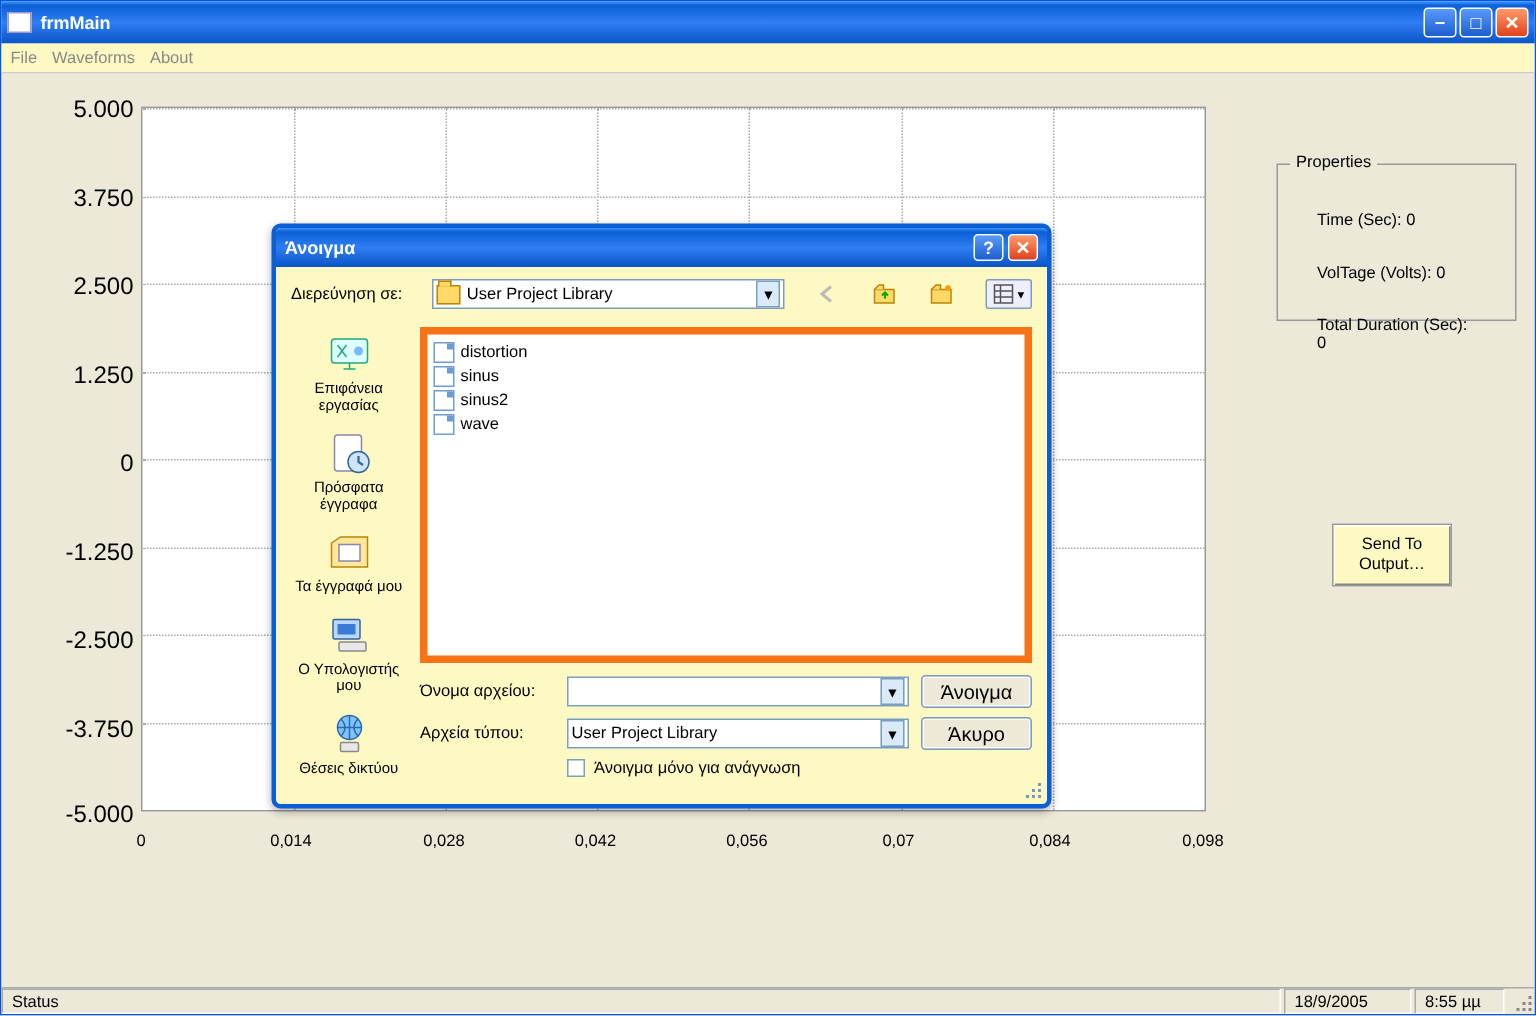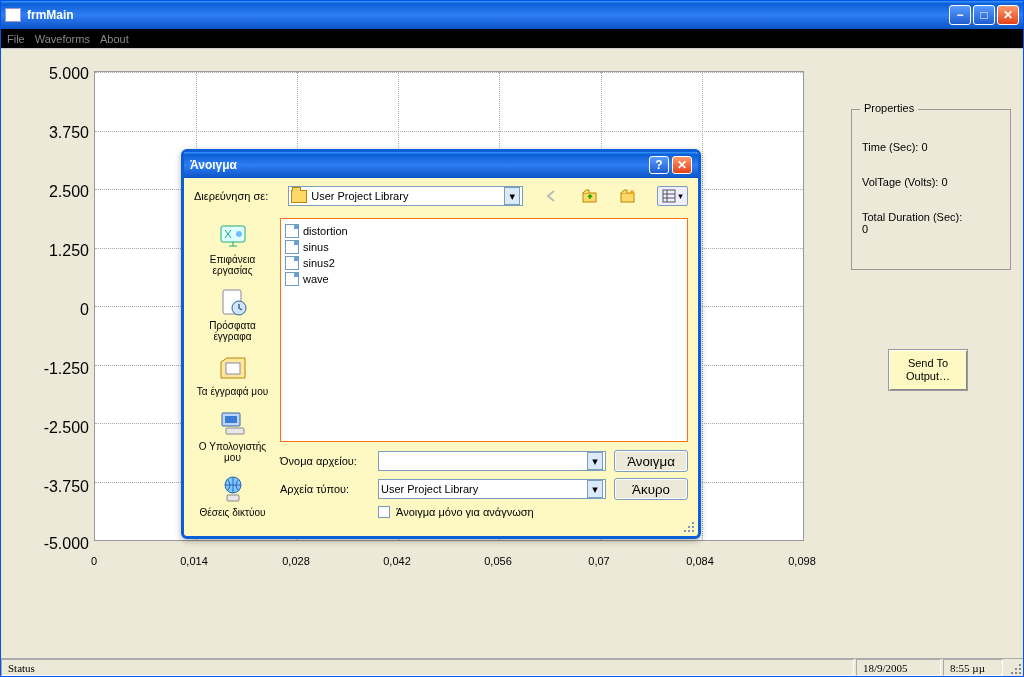--- a/index.html
+++ b/index.html
@@ -34,21 +34,21 @@
   .winbtn {
     width: 22px; height: 20px;
     border: 1px solid #fff; border-radius: 3px;
     display:flex; align-items:center; justify-content:center;
     font-weight:bold; font-family: Arial; font-size:12px;
     color:#fff;
   }
   .winbtn.min, .winbtn.max { background: linear-gradient(#5a9bff,#1e5dd0); }
   .winbtn.close { background: linear-gradient(#ff9b6a,#e1421b); }
   .menubar {
-    height: 20px; background:#000000;
+    height: 20px; background:#fef9c3;
     padding:0 6px; display:flex; gap:10px; align-items:center;
     color:#888; border-bottom:1px solid #ccc;
   }
   .menubar span { cursor:default; }
   .client {
     position:absolute; top:48px; left:0; right:0; bottom:18px;
     background:#ece9d8;
   }
   
   .chart-wrap {
@@ -57,23 +57,23 @@
   .chart-plot {
     position:absolute; left:85px; top:12px; width:710px; height:470px;
     background:#fff; border:1px solid #999;
   }
   .ytick { position:absolute; left:0; width:80px; text-align:right; color:#000; font-size:16px; }
   .xtick { position:absolute; top:496px; width:50px; text-align:center; color:#000; font-size:11px; }
   .dotted-h { position:absolute; left:0; right:0; height:0; border-top:1px dotted #aaa; }
   .dotted-v { position:absolute; top:0; bottom:0; width:0; border-left:1px dotted #aaa; }
   
   .props {
-    position:absolute; right:12px; top:60px; width:160px; height:161px;
+    position:absolute; right:12px; top:60px; width:160px; height:105px;
     border:1px solid #999;
-    padding:8px 10px;
+    padding:8px 26px;
   }
   .props legend {
     position:absolute; top:-8px; left:8px; background:#ece9d8; padding:0 4px;
     font-size:11px;
   }
   .props .row { margin:23px 0; }
   .sendbtn {
     position:absolute; right:55px; top:300px; width:80px; height:42px;
     border:1px solid #999; background:#fef9c3;
     display:flex; align-items:center; justify-content:center;
@@ -81,21 +81,21 @@
     box-shadow: 1px 1px 0 #fff inset, -1px -1px 0 #888 inset;
   }
   
   .statusbar {
     position:absolute; bottom:0; left:0; right:0; height:18px;
     background:#ece9d8; display:flex; align-items:stretch;
     border-top:1px solid #aaa;
   }
   .statusbox {
     border:1px solid #aaa; border-right-color:#fff; border-bottom-color:#fff;
-    padding:1px 6px; display:flex; align-items:center; margin-right:2px;font-family:Liberation Serif, serif;
+    padding:1px 6px; display:flex; align-items:center; margin-right:2px;
   }
   .statusbox.flex { flex:1; }
   .statusbox.date { width:85px; }
   .statusbox.time { width:60px; }
   .grip { width:18px; display:flex; align-items:flex-end; justify-content:flex-end; padding:2px; }
   .grip .g { width:2px; height:2px; background:#888; margin:1px; }
 
   
   .dialog {
     position:absolute; left:180px; top:100px; width:520px; height:390px;
@@ -143,21 +143,21 @@
   .places {
     position:absolute; left:6px; top:40px; bottom:6px; width:85px;
     display:flex; flex-direction:column; align-items:center;
     gap:10px; padding-top:2px;
   }
   .place { width:80px; display:flex; flex-direction:column; align-items:center; text-align:center; color:#000; cursor:default;}
   .place .picon { width:32px; height:32px; display:flex; align-items:center; justify-content:center;}
   .place .lbl { margin-top:2px; font-size:10px; line-height:1.1; }
   .filelist {
     position:absolute; left:96px; top:40px; right:10px; height:224px;
-    background:#fff; border:1px solid #f97316; padding:4px; overflow:auto;
+    background:#fff; border:5px solid #f97316; padding:4px; overflow:auto;
   }
   .fileitem { display:flex; align-items:center; height:16px; gap:4px;}
   .fileitem .ficon { width:14px;height:14px;border:1px solid #6c9cd0;background:#fff;position:relative;}
   .fileitem .ficon::after{content:"";position:absolute;right:0;top:0;width:4px;height:4px;background:#6c9cd0;}
   .bottom-rows {
     position:absolute; left:96px; right:10px; top:272px;
   }
   .brow { display:flex; align-items:center; gap:8px; margin-bottom:6px;}
   .brow label { width:90px; white-space:nowrap;}
   .brow .combo { flex:1; height:20px; background:#fff; border:1px solid #7b9ebd; display:flex; align-items:center; padding:0 2px;}

